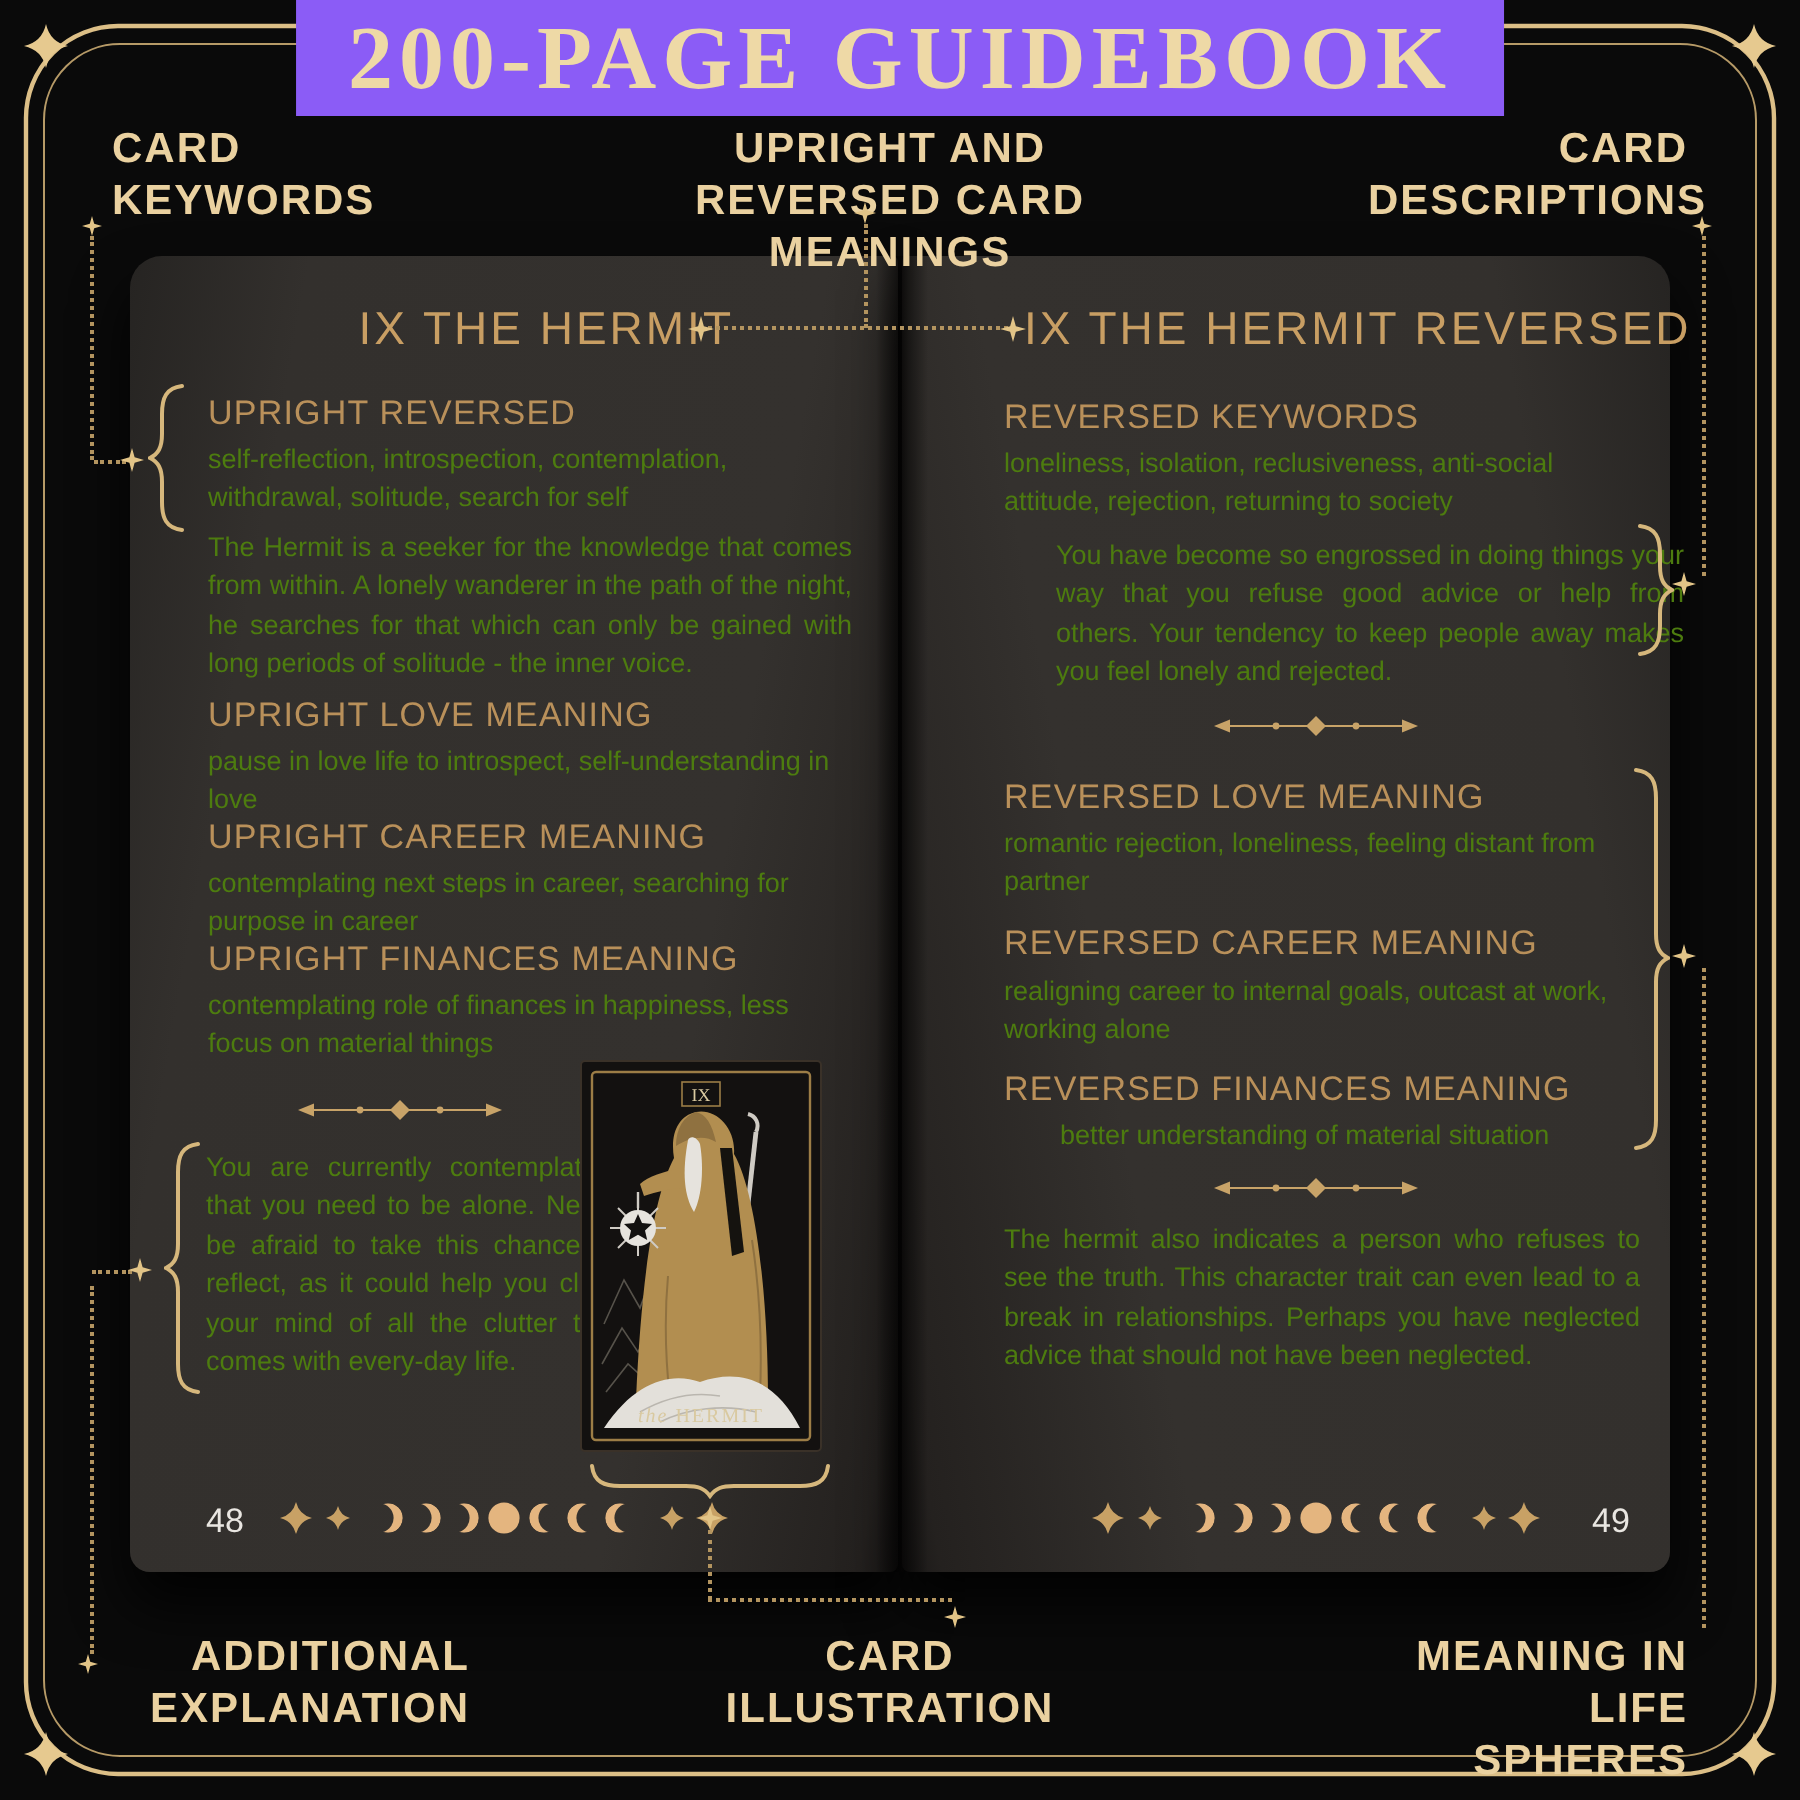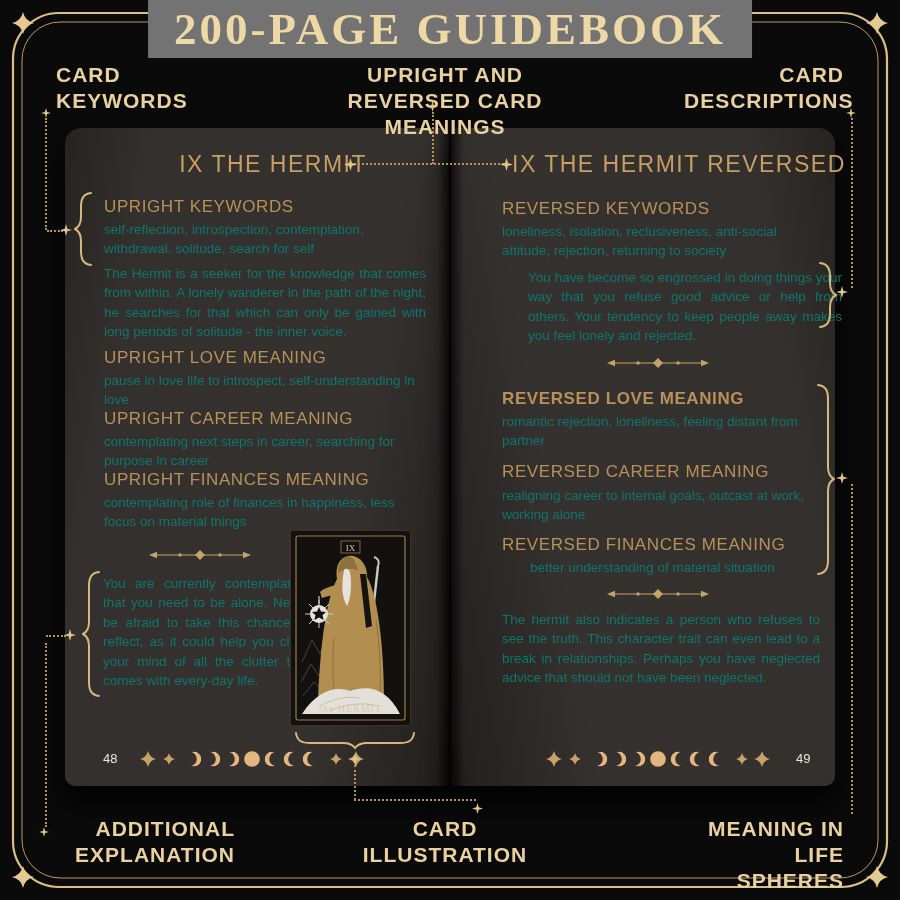--- a/index.html
+++ b/index.html
@@ -5,44 +5,44 @@
   html,body{margin:0;padding:0;background:#0a0a0a;}
   .canvas{position:relative;width:900px;height:900px;background:#0a0a0a;overflow:hidden;
           font-family:"Liberation Sans",sans-serif;}
   svg{display:block}
 
   
   .frame{position:absolute;left:0;top:0;z-index:1;}
 
   
   .title{position:absolute;top:0;left:50%;transform:translateX(-50%);z-index:3;
-         background:#737373;padding:0 26px;height:58px;line-height:58px;white-space:nowrap;
+         background:#8b5cf6;padding:0 26px;height:58px;line-height:58px;white-space:nowrap;
          font-family:"Liberation Serif",serif;font-weight:600;font-size:45px;
          letter-spacing:3px;color:#eed9a6;}
 
   
   .callout{position:absolute;z-index:8;font-family:Liberation Sans, sans-serif;font-weight:600;
            font-size:21px;letter-spacing:1px;color:#ead1a0;line-height:1.24;}
 
   
   .page{position:absolute;top:128px;width:384px;height:658px;z-index:2;
         box-shadow:0 16px 28px rgba(0,0,0,.85);}
   .page-left{left:65px;border-radius:16px 3px 4px 10px;
         background:linear-gradient(100deg,#262422 0%,#33302d 18%,#34312e 70%,#24211f 96%,#191716 100%);}
   .page-right{left:451px;border-radius:3px 16px 10px 4px;
         background:linear-gradient(260deg,#262422 0%,#33302d 18%,#34312e 70%,#24211f 96%,#191716 100%);}
   .spine{position:absolute;left:438px;top:128px;width:26px;height:658px;z-index:5;pointer-events:none;
         background:linear-gradient(90deg,rgba(0,0,0,0),rgba(0,0,0,.5) 38%,rgba(5,4,4,.8) 50%,rgba(0,0,0,.5) 62%,rgba(0,0,0,0));}
 
   
   .ph{position:absolute;z-index:6;font-size:23px;letter-spacing:1.5px;color:#c89e63;white-space:nowrap;}
   .sh{position:absolute;z-index:6;font-size:17px;letter-spacing:.6px;color:#b9905a;white-space:nowrap;}
-  .bt{position:absolute;z-index:6;font-size:13.5px;line-height:1.44;color:#0f766e;}
+  .bt{position:absolute;z-index:6;font-size:13.5px;line-height:1.44;color:#4d7c0f;}
   .just{text-align:justify;}
-  .pagenum{position:absolute;z-index:6;font-size:13px;color:#e9e6e1;}
+  .pagenum{position:absolute;z-index:6;font-size:17px;color:#e9e6e1;}
 
   
   .dv{position:absolute;z-index:9;width:0;border-left:2px dotted #b3945f;}
   .dh{position:absolute;z-index:9;height:0;border-top:2px dotted #b3945f;}
   .star{position:absolute;z-index:10;background:#e2c487;
         clip-path:polygon(50% 0%,61% 39%,100% 50%,61% 61%,50% 100%,39% 61%,0% 50%,39% 39%);}
   .brace{position:absolute;z-index:9;}
 
   
   .card{position:absolute;left:290px;top:530px;width:121px;height:196px;z-index:6;}
@@ -125,21 +125,21 @@
   <div class="callout" style="right:56px;top:62px;width:160px;text-align:right;">CARD DESCRIPTIONS</div>
   <div class="callout" style="left:60px;top:816px;width:175px;text-align:right;">ADDITIONAL EXPLANATION</div>
   <div class="callout" style="left:355px;top:816px;width:180px;text-align:center;">CARD ILLUSTRATION</div>
   <div class="callout" style="right:56px;top:816px;width:160px;text-align:right;">MEANING IN LIFE SPHERES</div>
 
   <div class="page page-left"></div>
   <div class="page page-right"></div>
   <div class="spine"></div>
 
   <div class="ph" style="left:147px;top:151px;width:220px;text-align:right;">IX THE HERMIT</div>
-  <div class="sh" style="left:104px;top:197px;">UPRIGHT KEYWORDS</div>
+  <div class="sh" style="left:104px;top:197px;">UPRIGHT REVERSED</div>
   <div class="bt" style="left:104px;top:220px;width:322px;">self-reflection, introspection, contemplation, withdrawal, solitude, search for self</div>
   <div class="bt just" style="left:104px;top:264px;width:322px;">The Hermit is a seeker for the knowledge that comes from within. A lonely wanderer in the path of the night, he searches for that which can only be gained with long periods of solitude - the inner voice.</div>
   <div class="sh" style="left:104px;top:348px;">UPRIGHT LOVE MEANING</div>
   <div class="bt" style="left:104px;top:371px;width:322px;">pause in love life to introspect, self-understanding in love</div>
   <div class="sh" style="left:104px;top:409px;">UPRIGHT CAREER MEANING</div>
   <div class="bt" style="left:104px;top:432px;width:322px;">contemplating next steps in career, searching for purpose in career</div>
   <div class="sh" style="left:104px;top:470px;">UPRIGHT FINANCES MEANING</div>
   <div class="bt" style="left:104px;top:493px;width:322px;">contemplating role of finances in happiness, less focus on material things</div>
 
   <svg class="orn" style="left:148px;top:549px;" width="104" height="12">
@@ -191,21 +191,21 @@
 
   <div class="ph" style="left:512px;top:151px;text-align:center;">IX THE HERMIT REVERSED</div>
   <div class="sh" style="left:502px;top:199px;">REVERSED KEYWORDS</div>
   <div class="bt" style="left:502px;top:222px;width:322px;">loneliness, isolation, reclusiveness, anti-social attitude, rejection, returning to society</div>
   <div class="bt just" style="left:528px;top:268px;width:314px;">You have become so engrossed in doing things your way that you refuse good advice or help from others. Your tendency to keep people away makes you feel lonely and rejected.</div>
 
   <svg class="orn" style="left:606px;top:357px;" width="104" height="12">
       <use href="#divider"></use>
     </svg>
 
-  <div class="sh" style="left:502px;top:389px;font-weight:bold;">REVERSED LOVE MEANING</div>
+  <div class="sh" style="left:502px;top:389px;">REVERSED LOVE MEANING</div>
   <div class="bt" style="left:502px;top:412px;width:322px;">romantic rejection, loneliness, feeling distant from partner</div>
   <div class="sh" style="left:502px;top:462px;">REVERSED CAREER MEANING</div>
   <div class="bt" style="left:502px;top:486px;width:330px;">realigning career to internal goals, outcast at work, working alone</div>
   <div class="sh" style="left:502px;top:535px;">REVERSED FINANCES MEANING</div>
   <div class="bt" style="left:502px;top:558px;width:330px;margin-left:28px;">better understanding of material situation</div>
 
   <svg class="orn" style="left:606px;top:588px;" width="104" height="12">
       <use href="#divider"></use>
     </svg>
 

